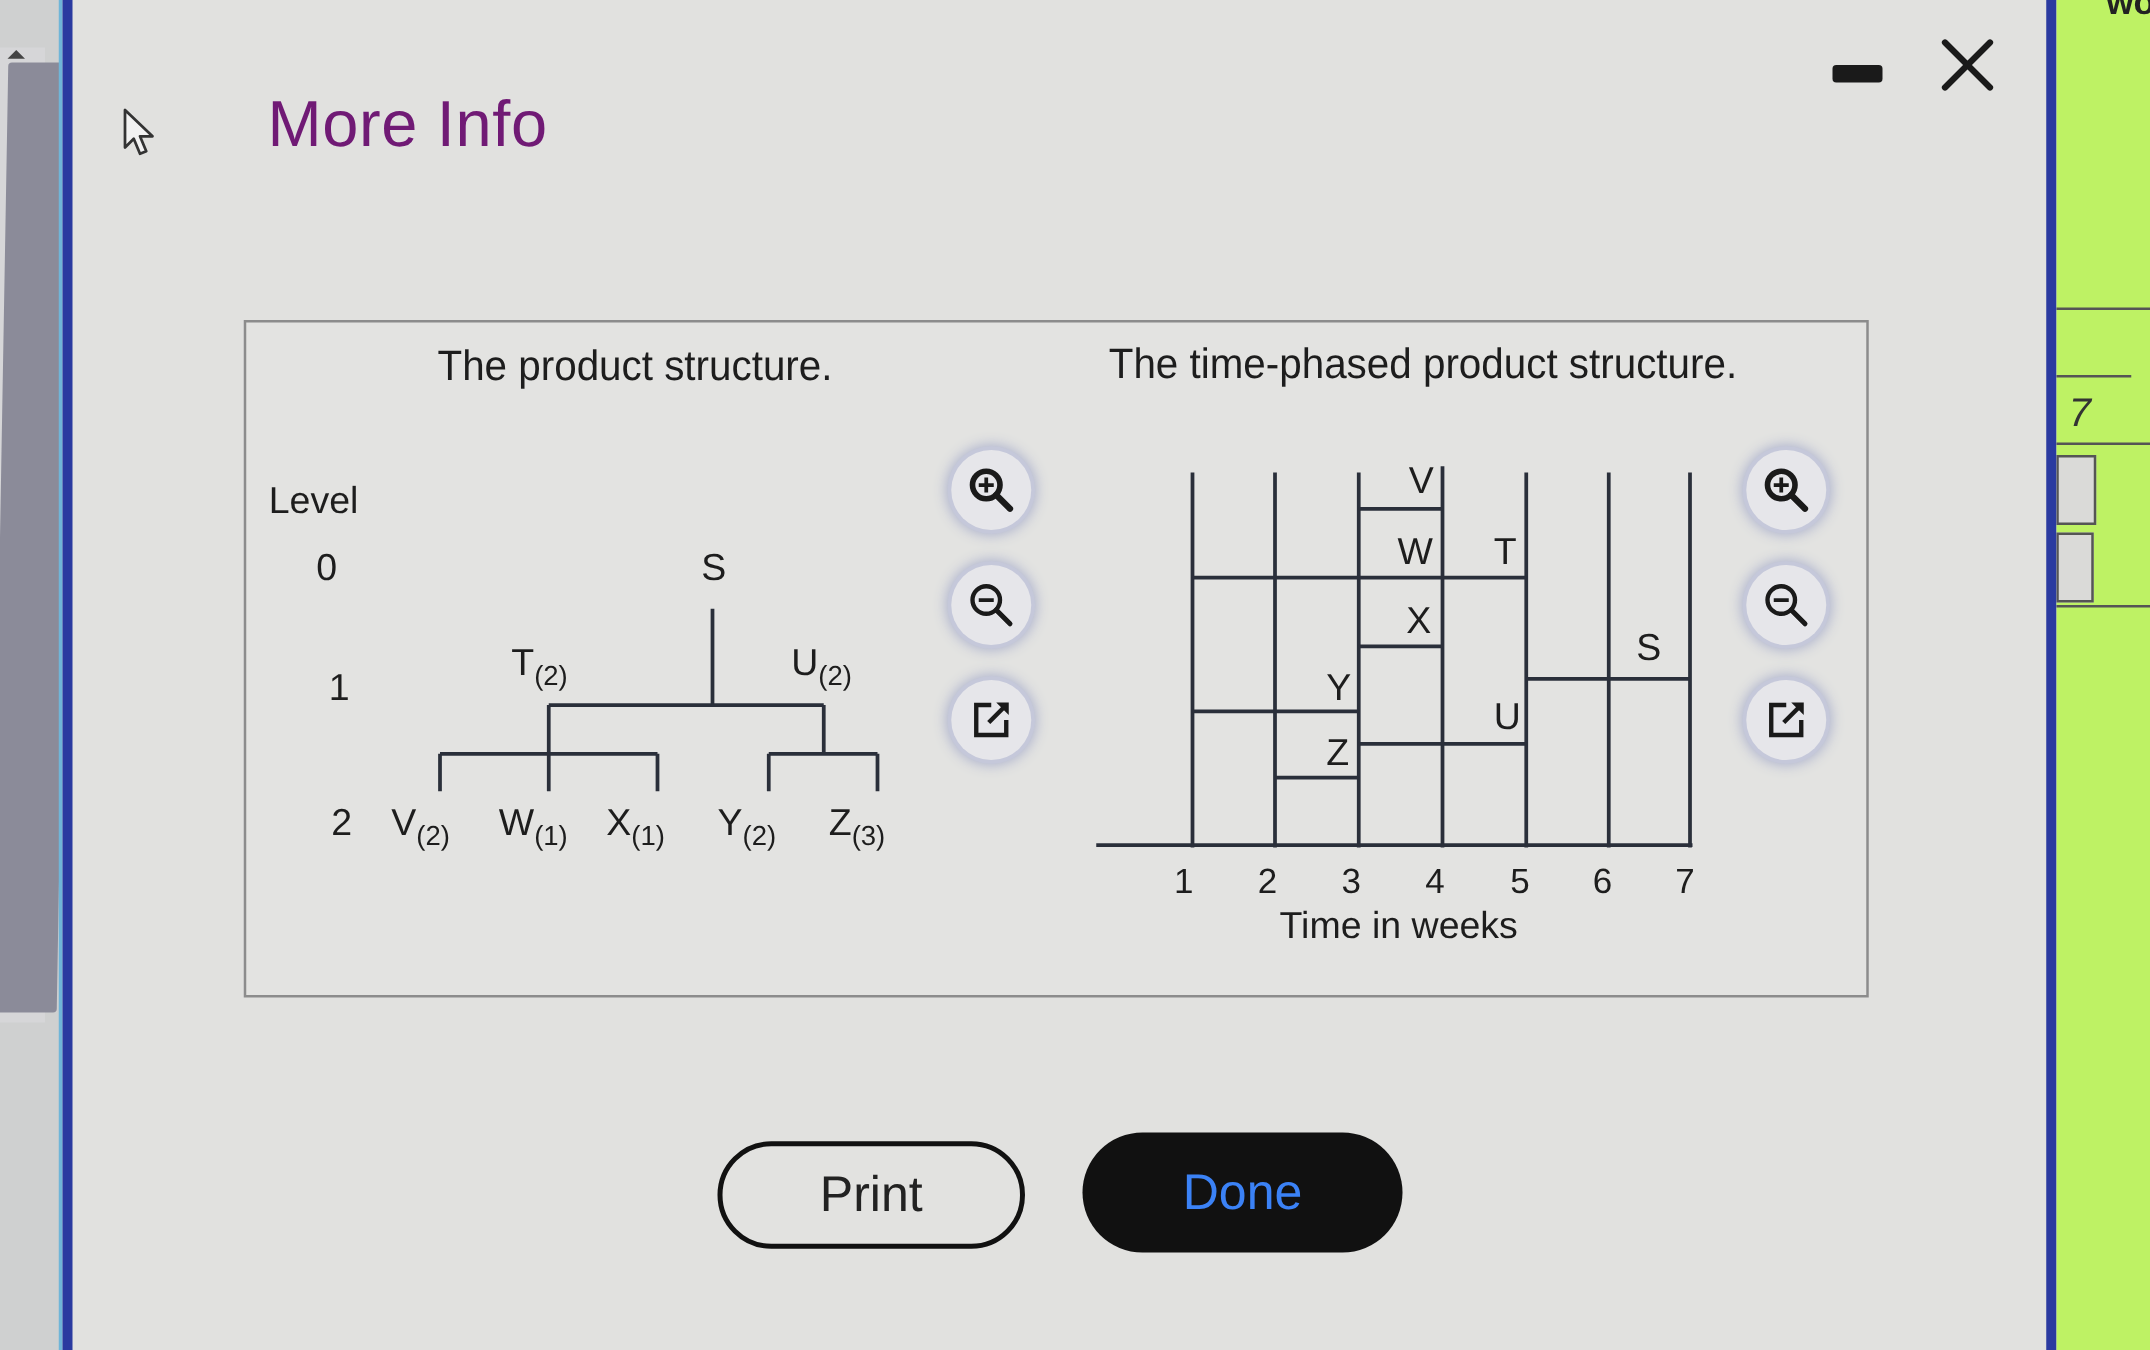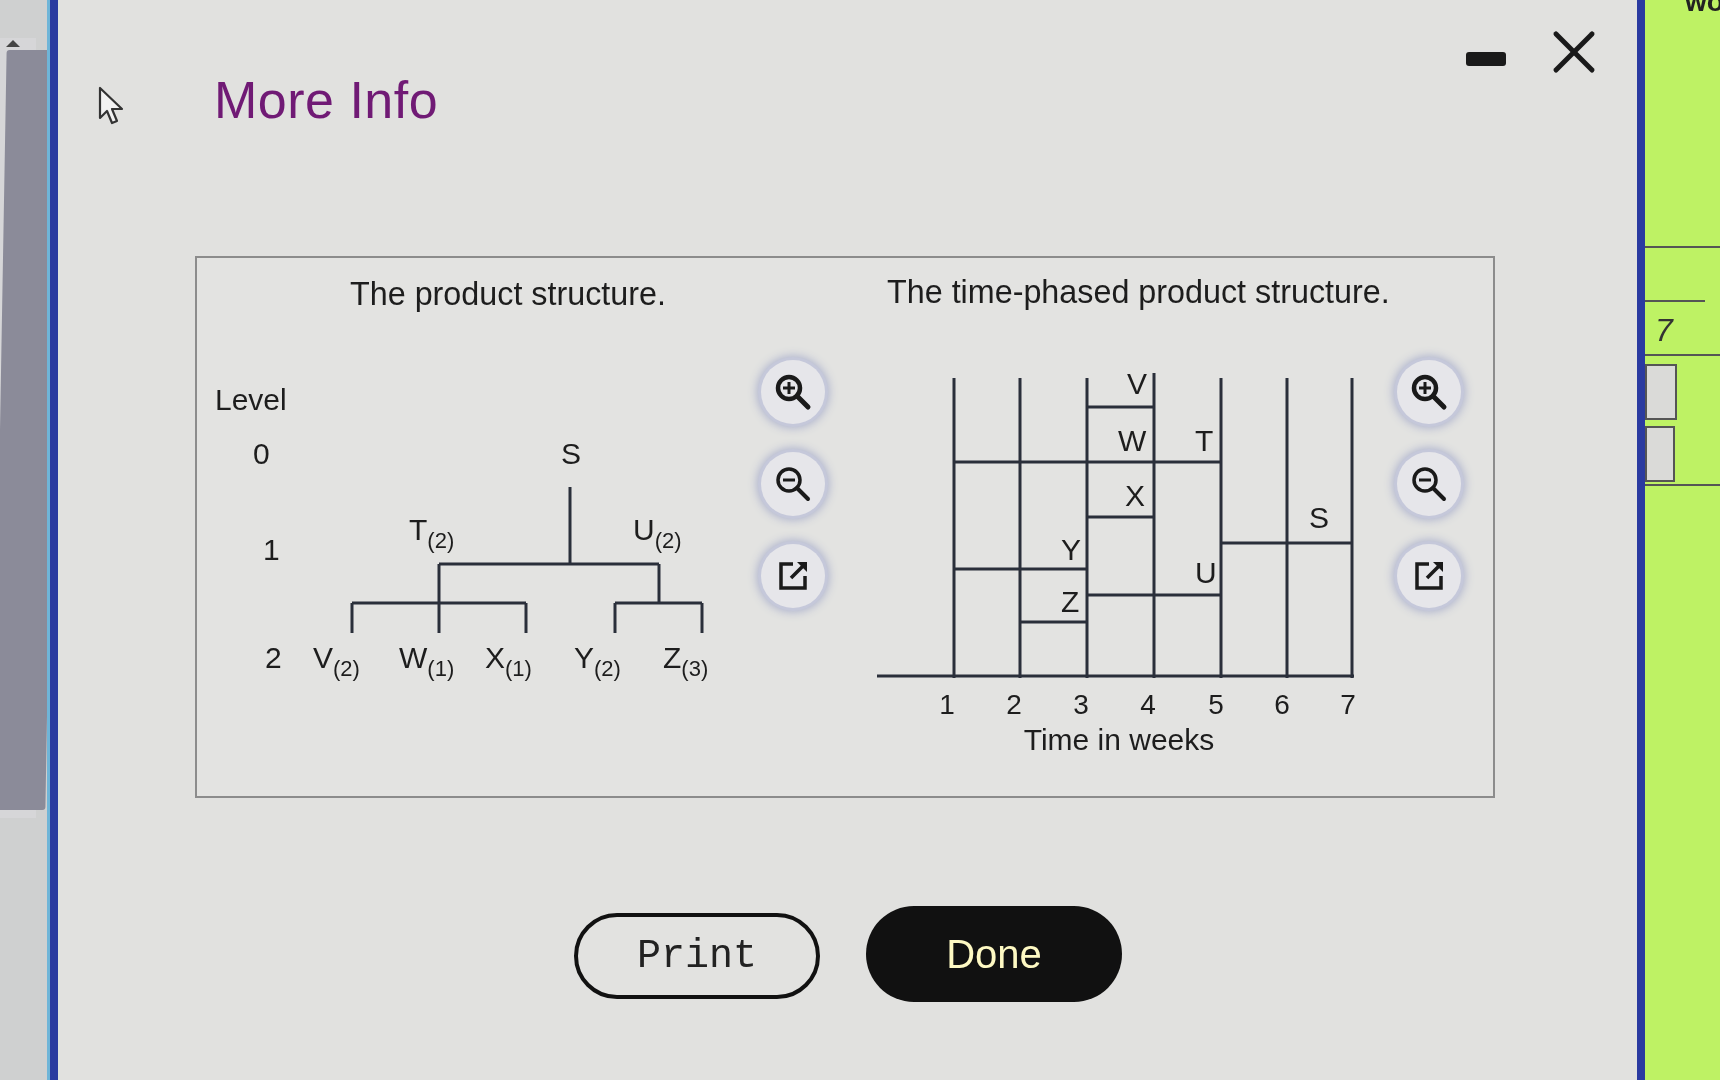--- a/index.html
+++ b/index.html
@@ -50,22 +50,22 @@
   .tool-btn svg { width:40px; height:40px; }
 
   .diagram-svg, .chart-svg { position:absolute; overflow:visible; }
   .svg-text { font-family:"Liberation Sans", sans-serif; fill:#1d1d1d; }
 
   .btn {
     position:absolute; height:86px; border-radius:44px; box-sizing:border-box;
     display:flex; align-items:center; justify-content:center;
     font-size:40px; cursor:pointer;
   }
-  .btn-print { left:516px; top:917px; width:246px; border:4px solid #111; background:#e2e2e0; color:#222;font-family:Liberation Mono, monospace; }
-  .btn-done { left:808px; top:910px; width:256px; height:96px; border-radius:48px; background:#111; color:#fef9c3; }
+  .btn-print { left:516px; top:917px; width:246px; border:4px solid #111; background:#e2e2e0; color:#222; }
+  .btn-done { left:808px; top:910px; width:256px; height:96px; border-radius:48px; background:#111; color:#3b82f6; }
 </style>
 </head>
 <body>
 
 <div class="bg-left">
   <div class="bg-scrolltrack"></div>
   <div class="bg-scroll-up"></div>
   <div class="bg-scrollthumb"></div>
 </div>
 <div class="bg-right">

